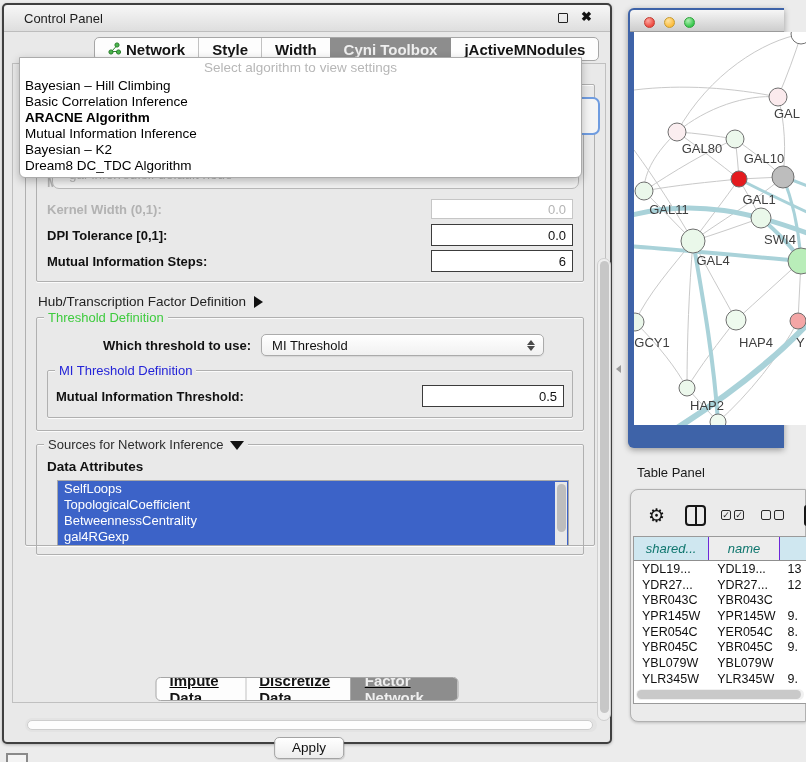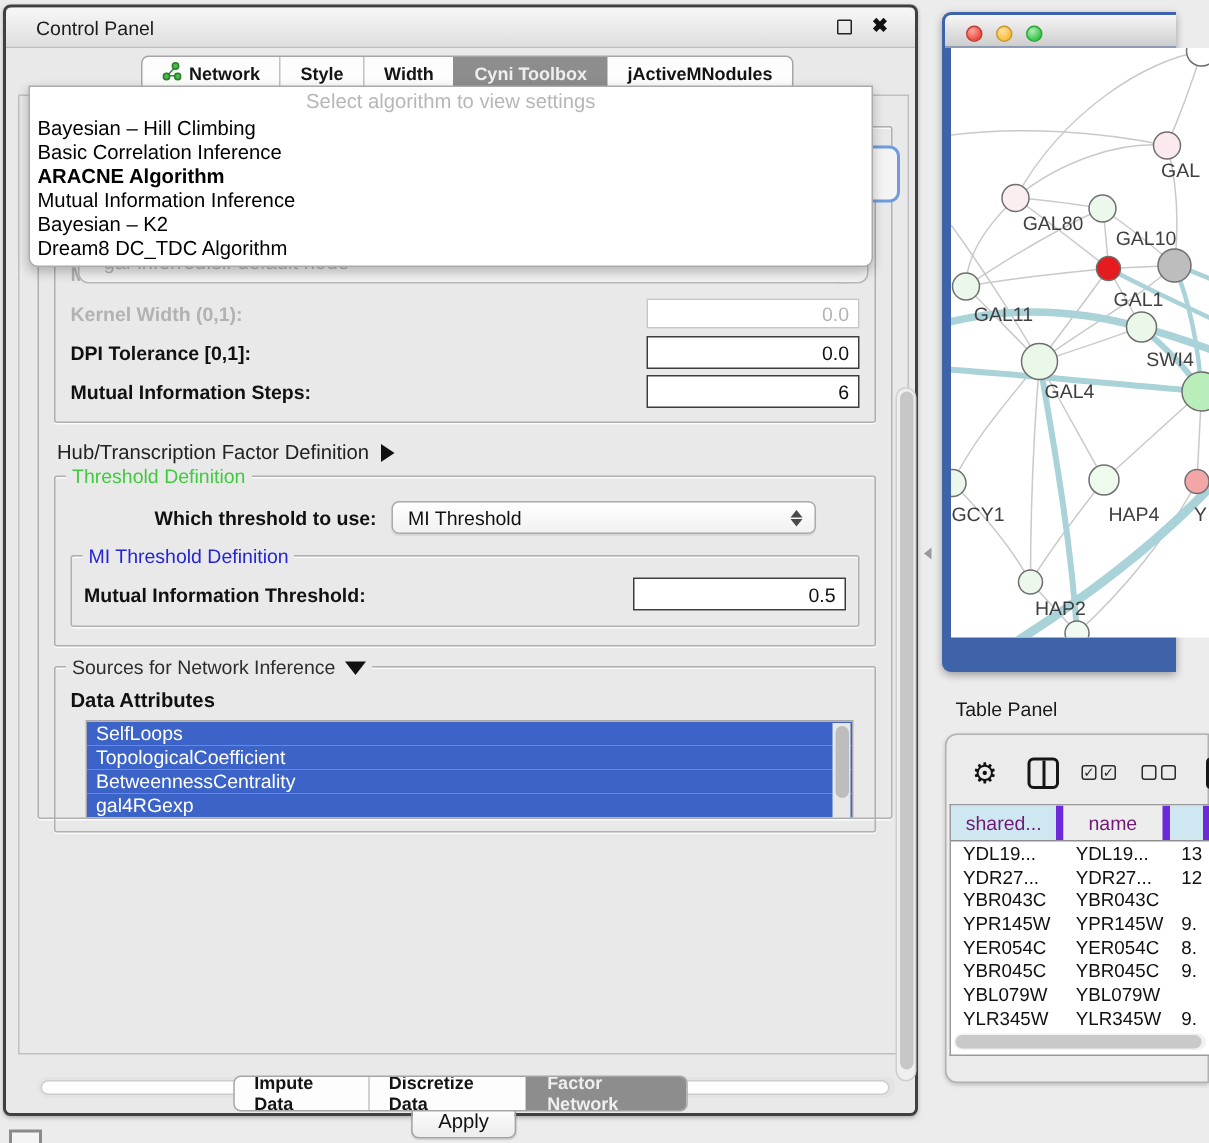--- a/index.html
+++ b/index.html
@@ -16,26 +16,26 @@
   .cp-title { position:absolute; left:20px; top:6px; font-size:13px; color:#1c1c1c; }
   .float-icon { position:absolute; right:42px; top:8px; width:10px; height:10px;
     border:1.6px solid #222; border-radius:1px; }
   .close-icon { position:absolute; right:18px; top:4px; font-size:13px; font-weight:bold; color:#111; }
   .close-icon::before { content:"✖"; }
 
   
   .tabbar { position:absolute; display:flex; height:24px; background:#fdfdfd;
     border:1px solid #a6a6a6; border-radius:5px; overflow:hidden; z-index:2; }
   .tabbar .tab { display:flex; align-items:center; gap:5px; padding:0 13px;
-    font-size:12px; font-weight:bold; color:#141414; border-left:1px solid #c2c2c2; cursor:default; }
+    font-size:15px; font-weight:bold; color:#141414; border-left:1px solid #c2c2c2; cursor:default; }
   .tabbar .tab:first-child { border-left:none; }
   .tabbar .tab.sel { background:var(--seltab,#8d8d8d); color:#efefef; border-left-color:#8d8d8d; }
   .tabbar .tab.sel + .tab { border-left-color:#8d8d8d; }
   #top-tabs { top:32px; left:90px; }
-  #bottom-tabs { top:712px; left:50%; transform:translateX(-50%); }
+  #bottom-tabs { top:672px; left:50%; transform:translateX(-50%);text-decoration:underline; }
 
   
   .content { position:absolute; left:8px; top:58px; width:594px; height:640px;
     border:1px solid #c0c0c0; background:var(--panel,#e9e9e9); }
 
   
   .group { position:relative; border:1px solid #b0b0b0; border-radius:2px;
     box-shadow:0 1px 0 #fbfbfb, inset 0 1px 0 #fbfbfb; }
   .group-title { position:absolute; top:-8px; left:7px; background:var(--panel,#e9e9e9);
     padding:0 4px; font-size:13px; color:#2d2d2d; white-space:nowrap; }
@@ -143,22 +143,22 @@
     font-size:9px; line-height:8px; color:#2a2a2a; text-align:center; }
   .cbpair.checked { left:80px; }
   .cbpair.checked .cb::before { content:"✓"; }
   .cbpair.unchecked { left:120px; }
   .clipped-ic { position:absolute; left:163px; top:3px; width:20px; height:21px;
     border:2px solid #161616; border-radius:3px 0 0 3px; background:#fff; }
 
   #table-area { position:absolute; left:2px; top:46px; width:174px; height:168px;
     background:#fff; border:1px solid #9a9a9a; border-right:none; overflow:hidden; }
   .thead { display:flex; height:24px; border-bottom:1px solid #8f8f8f; }
-  .th { font-size:13px; color:#701a75; display:flex; align-items:center; justify-content:center;
-    border-right:5px solid #6d28d9; background:#ededed; }
+  .th { font-size:13px; color:#0f766e; display:flex; align-items:center; justify-content:center;
+    border-right:1px solid #6d28d9; background:#ededed;font-style:italic; }
   .th.hl { background:var(--hdr-blue,#cfe7f0); }
   .trow { display:flex; height:15.7px; align-items:center; }
   .td { font-size:12.5px; color:#111; white-space:nowrap; overflow:hidden; padding-left:8px; }
   #tbl-hsb { position:absolute; left:2px; bottom:3px; width:168px; height:11px;
     background:#f1f1f1; border-radius:6px; }
   #tbl-hsb .thumb { position:absolute; left:1px; top:1px; width:164px; height:9px;
     background:#c9c9c9; border-radius:5px; }
 
   #corner-icon { position:absolute; left:6px; top:753px; width:22px; height:14px;
     border:2px solid #8a8a8a; background:#f4f4f4; }

